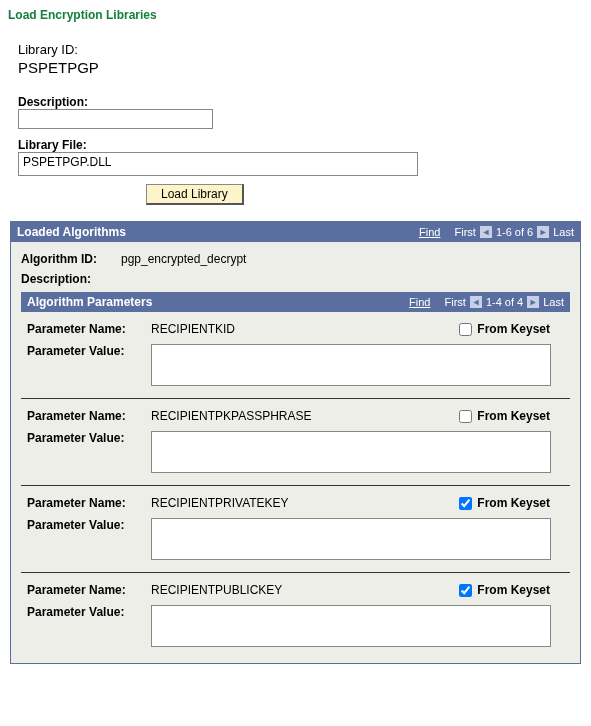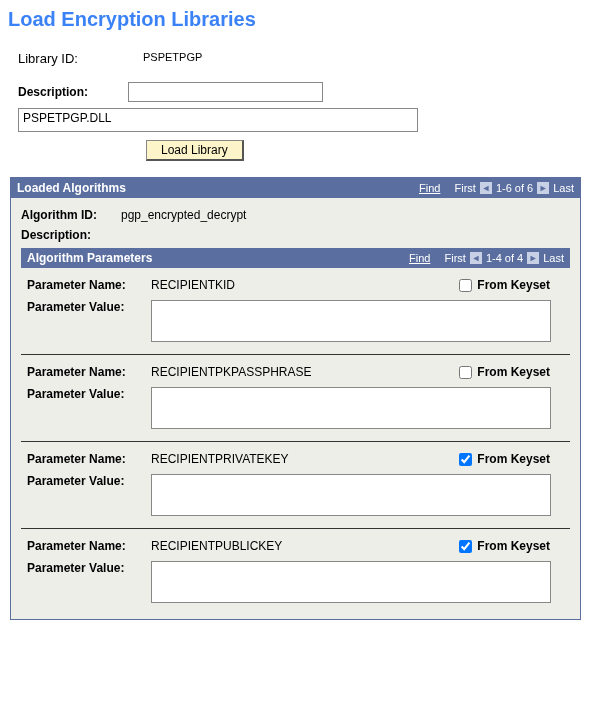--- a/index.html
+++ b/index.html
@@ -6,46 +6,47 @@
   body {
     margin: 0;
     padding: 0;
     font-family: Arial, sans-serif;
     font-size: 12px;
     background: #fff;
     color: #000;
     width: 591px;
   }
   .page-title {
-    color: #3b82f6;
-    font-size: 20px;
+    color: #15803d;
+    font-size: 12px;
     font-weight: bold;
     margin: 8px 0 18px 8px;
   }
   .top-fields {
     margin-left: 18px;
   }
   .field-row {
     display: flex;
     align-items: flex-start;
     margin-bottom: 6px;
+    flex-direction: column;
   }
   .field-label {
     width: 110px;
     font-weight: bold;
     padding-top: 3px;
   }
   .lib-id-label {
     width: 125px;
     font-weight: normal;
     padding-top: 2px;
     font-size: 13px;
   }
   .lib-id-value {
-    font-size: 11px;
+    font-size: 15px;
     padding-top: 2px;
   }
   .desc-input {
     width: 195px;
     height: 20px;
     border: 1px solid #888;
     font-family: Arial, sans-serif;
     font-size: 12px;
     padding: 2px 4px;
   }
@@ -177,20 +178,21 @@
   <div class="field-row">
     <div class="lib-id-label">Library ID:</div>
     <div class="lib-id-value">PSPETPGP</div>
   </div>
   <div style="height:10px"></div>
   <div class="field-row">
     <div class="field-label">Description:</div>
     <input class="desc-input" type="text" value="" style="">
   </div>
   <div class="field-row">
+    <div class="field-label">Library File:</div>
     <textarea class="lib-file-input" style="">PSPETPGP.DLL</textarea>
   </div>
   <button class="load-btn">Load Library</button>
 </div>
 
 <div class="grid-container">
   <div class="grid-header">
     <span class="grid-header-title">Loaded Algorithms</span>
     <span class="grid-header-nav">
       <a>Find</a>

